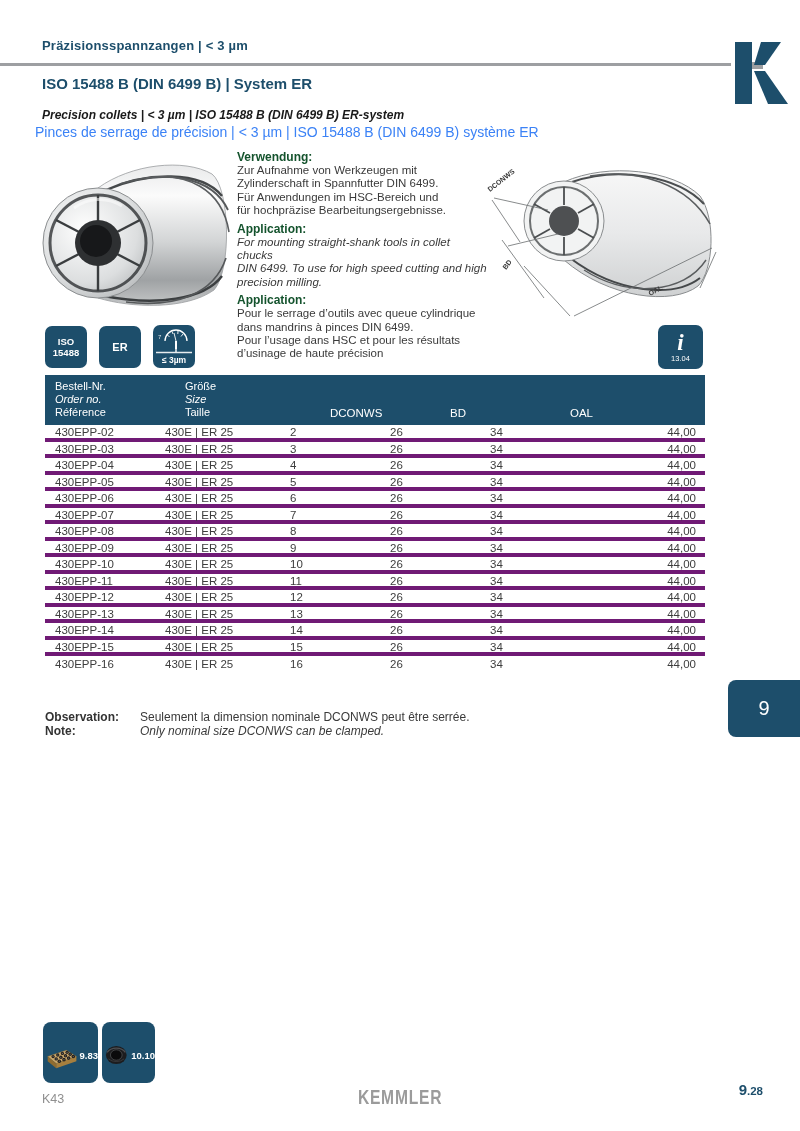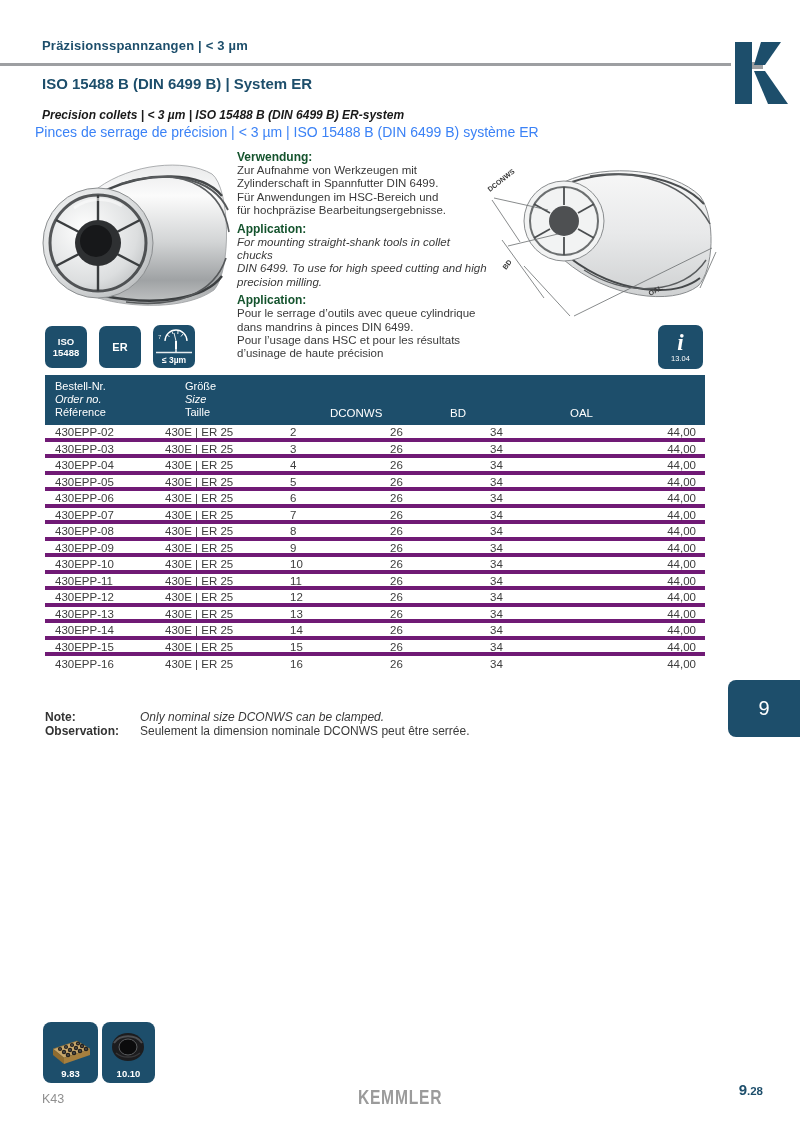--- a/index.html
+++ b/index.html
@@ -56,21 +56,21 @@
   .notes .nrow { display:grid; grid-template-columns:95px auto; }
   .notes .nlbl { font-weight:bold; color:#333; }
   .notes .ntxt { color:#3a3a3a; }
   .notes .ntxt.it { font-style:italic; }
   
   .page-tab { position:absolute; left:728px; top:680px; width:72px; height:57px; background:#1d4e6b;
               border-radius:8px 0 0 8px; color:#fff; display:flex; align-items:center; justify-content:center;
               font-size:20px; }
   
   .ref-badge { position:absolute; top:1022px; width:55px; height:61px; background:#1d4e6b; border-radius:8px;
-               display:flex; flex-direction:column; align-items:center; justify-content:flex-start;
+               display:flex; flex-direction:row; align-items:center; justify-content:flex-start;
                color:#fff; padding-top:5px; }
   .ref-badge .ref-lbl { font-size:9.5px; font-weight:bold; margin-top:1px; }
   .ref-1 { left:43px; }
   .ref-2 { left:102px; width:53px; }
   
   .f-left  { position:absolute; left:42px; top:1092px; font-size:12.5px; color:#8f8f8f; }
   .f-brand { position:absolute; left:0; top:1086px; width:800px; text-align:center;
              font-size:20px; font-weight:800; color:#9b9b9b; letter-spacing:1px; }
   .f-brand span { display:inline-block; transform:scaleX(.78); }
   .f-page  { position:absolute; right:37px; top:1081px; color:#1d4e6b; font-weight:bold; font-size:15px; }
@@ -365,26 +365,26 @@
       <div class="cell">16</div>
       <div class="cell">26</div>
       <div class="cell">34</div>
       <div class="cell ceur">44,00</div>
     </div>
   </div>
   </div>
 
   <div class="notes">
     <div class="nrow">
+      <div class="nlbl">Observation:</div>
+      <div class="ntxt">Seulement la dimension nominale DCONWS peut être serrée.</div>
+    </div>
+    <div class="nrow">
       <div class="nlbl">Note:</div>
       <div class="ntxt it">Only nominal size DCONWS can be clamped.</div>
-    </div>
-    <div class="nrow">
-      <div class="nlbl">Observation:</div>
-      <div class="ntxt">Seulement la dimension nominale DCONWS peut être serrée.</div>
     </div>
   </div>
 
   <div class="page-tab">9</div>
 
   <div class="ref-badge ref-1">
     <svg width="47" height="40" viewBox="0 0 47 40">
       <polygon points="6,22 30,14 43,22 17,31" fill="#c9a76b" stroke="#8a6b33" stroke-width="0.6"></polygon>
       <polygon points="17,31 43,22 43,28 17,37" fill="#a67f3e"></polygon>
       <polygon points="6,22 17,31 17,37 6,28" fill="#8f6c30"></polygon>

